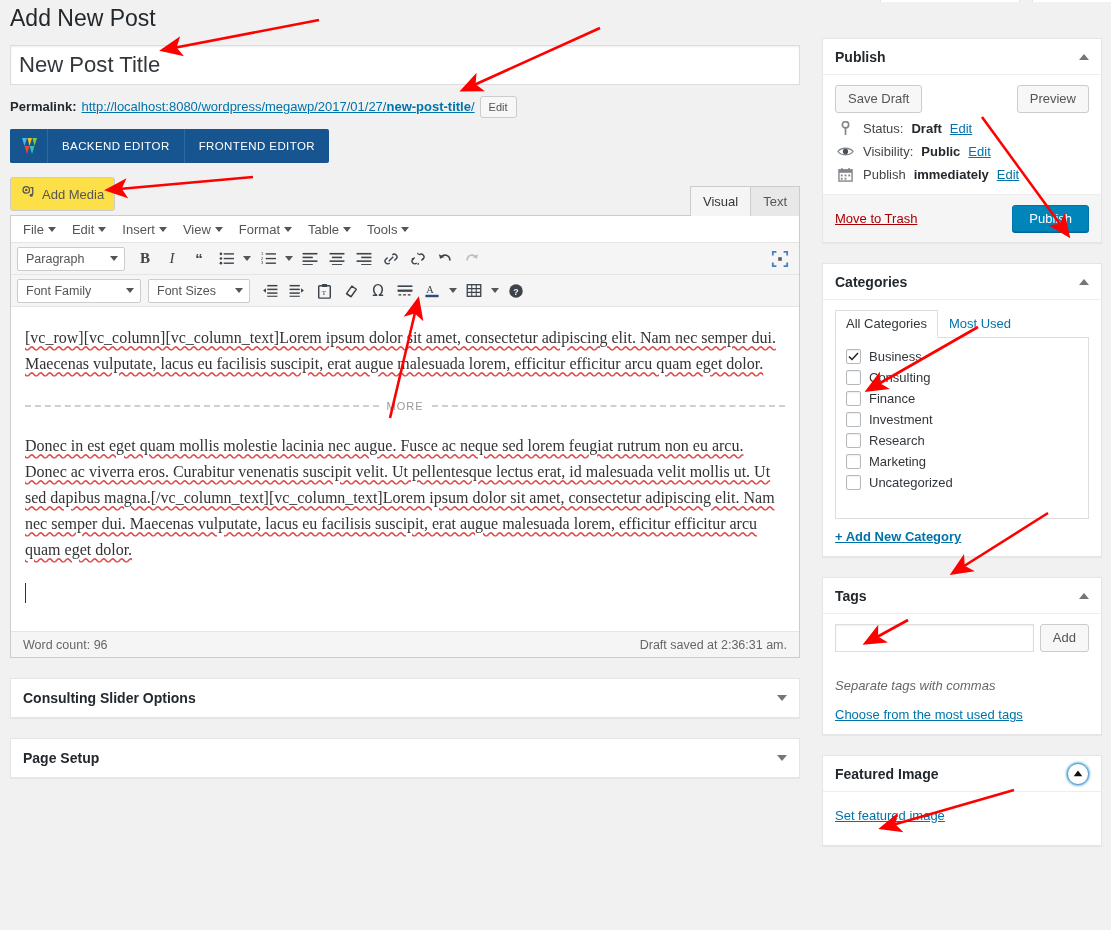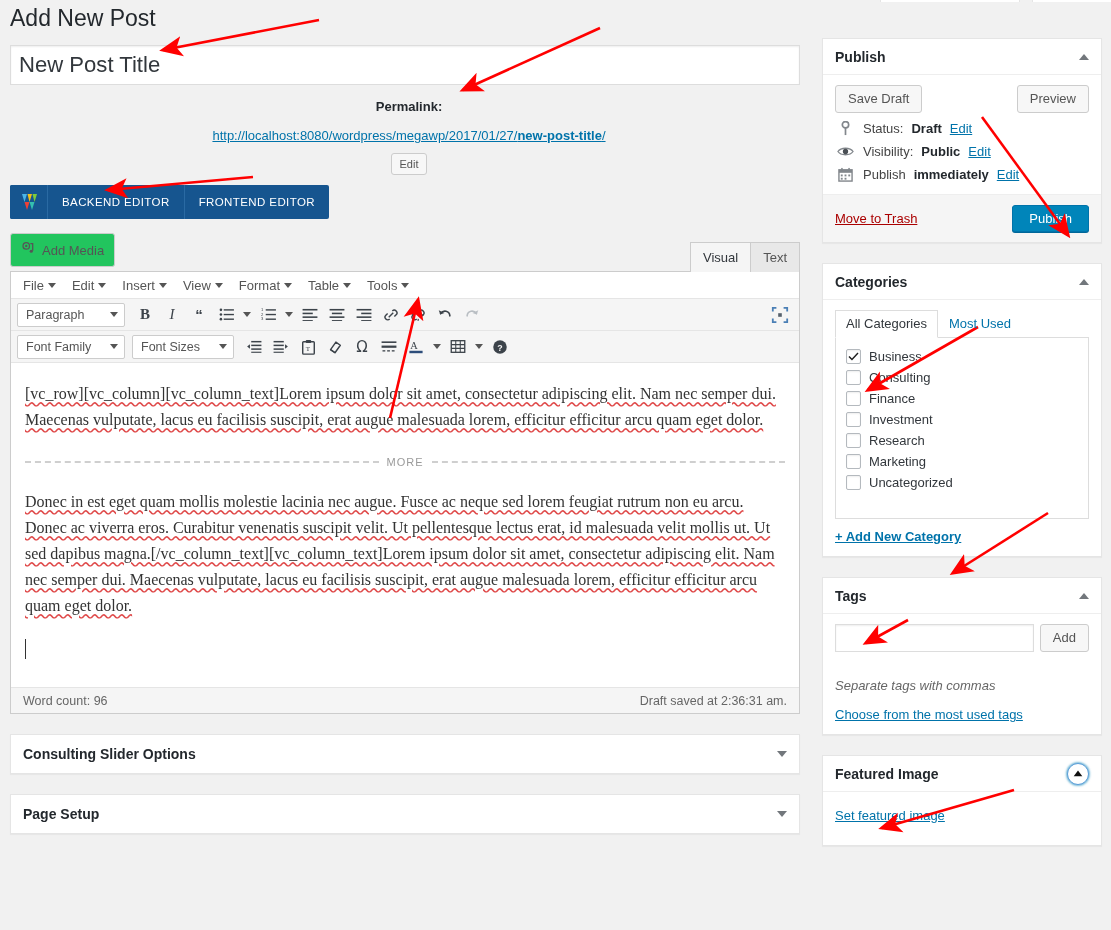--- a/index.html
+++ b/index.html
@@ -23,21 +23,21 @@
   .title-input {
     display: block; width: 790px; height: 40px;
     margin: 0 0 0 10px; padding: 3px 8px;
     font-size: 1.7em; line-height: 100%; font-family: "Liberation Sans", sans-serif;
     color: #32373c; background: #fff;
     border: 1px solid #ddd; outline: none;
     box-shadow: inset 0 1px 2px rgba(0,0,0,.07);
   }
   .permalink-row {
     margin: 10px 0 0 10px; font-size: 13px; line-height: 24px; color: #23282d;
-    display: flex; align-items: center; gap: 5px; flex-direction: column;
+    display: flex; align-items: center; gap: 5px;
   }
   .permalink-label { font-weight: bold; font-size: 13px; }
   .permalink-link { color: #0073aa; text-decoration: underline; font-size: 13px; }
   .permalink-link b { font-weight: bold; }
   .btn-small {
     font-size: 11px; line-height: 20px; height: 22px; padding: 0 8px;
     background: #f7f7f7; border: 1px solid #ccc; border-radius: 3px;
     color: #555; cursor: pointer; font-family: "Liberation Sans", sans-serif;
   }
   .vc-bar {
@@ -54,21 +54,21 @@
     border-right: 1px solid #2a6aa3;
   }
   .vc-btn:last-child { border-right: none; }
 
   
   .editor-wrap { margin: 14px 0 0 10px; width: 790px; }
   .editor-toolrow { display: flex; align-items: flex-end; justify-content: space-between; }
   .add-media-btn {
     display: inline-flex; align-items: center; gap: 6px;
     height: 28px; padding: 16px 10px;
-    background: #22c55e; border: 1px solid #ccc; border-radius: 3px;
+    background: #fde047; border: 1px solid #ccc; border-radius: 3px;
     color: #555; font-size: 13px; cursor: pointer; margin-bottom: 4px;
   }
   .tabs-vt { display: flex; align-items: flex-end; gap: 0; margin-bottom: -1px; }
   .vt-tab {
     padding: 6px 12px 5px; font-size: 13px; line-height: 18px; color: #555;
     border: 1px solid #ccc; background: #e8e8e8; cursor: pointer;
     border-bottom: none; position: relative;
   }
   .vt-tab.active { background: #f5f5f5; color: #32373c; }
   .vt-tab + .vt-tab { margin-left: -1px; }
@@ -412,21 +412,21 @@
               <rect x="8" y="8" width="4" height="4" fill="#55606b"></rect>
               <path d="M2 6 L2 2 L6 2" stroke="#4a7fb5" stroke-width="2" fill="none"></path>
               <path d="M14 2 L18 2 L18 6" stroke="#4a7fb5" stroke-width="2" fill="none"></path>
               <path d="M18 14 L18 18 L14 18" stroke="#4a7fb5" stroke-width="2" fill="none"></path>
               <path d="M6 18 L2 18 L2 14" stroke="#4a7fb5" stroke-width="2" fill="none"></path>
             </svg>
           </div>
         </div>
 
         <div class="mce-toolbar last">
-          <div class="mce-select" style="width:108px">
+          <div class="mce-select" style="width:124px">
             <span>Font Family</span>
             <i class="caret"></i>
           </div>
           <div class="mce-select" style="width:102px">
             <span>Font Sizes</span>
             <i class="caret"></i>
           </div>
 
           <div class="tbtn">
             <svg width="16" height="13" viewBox="0 0 16 14">

